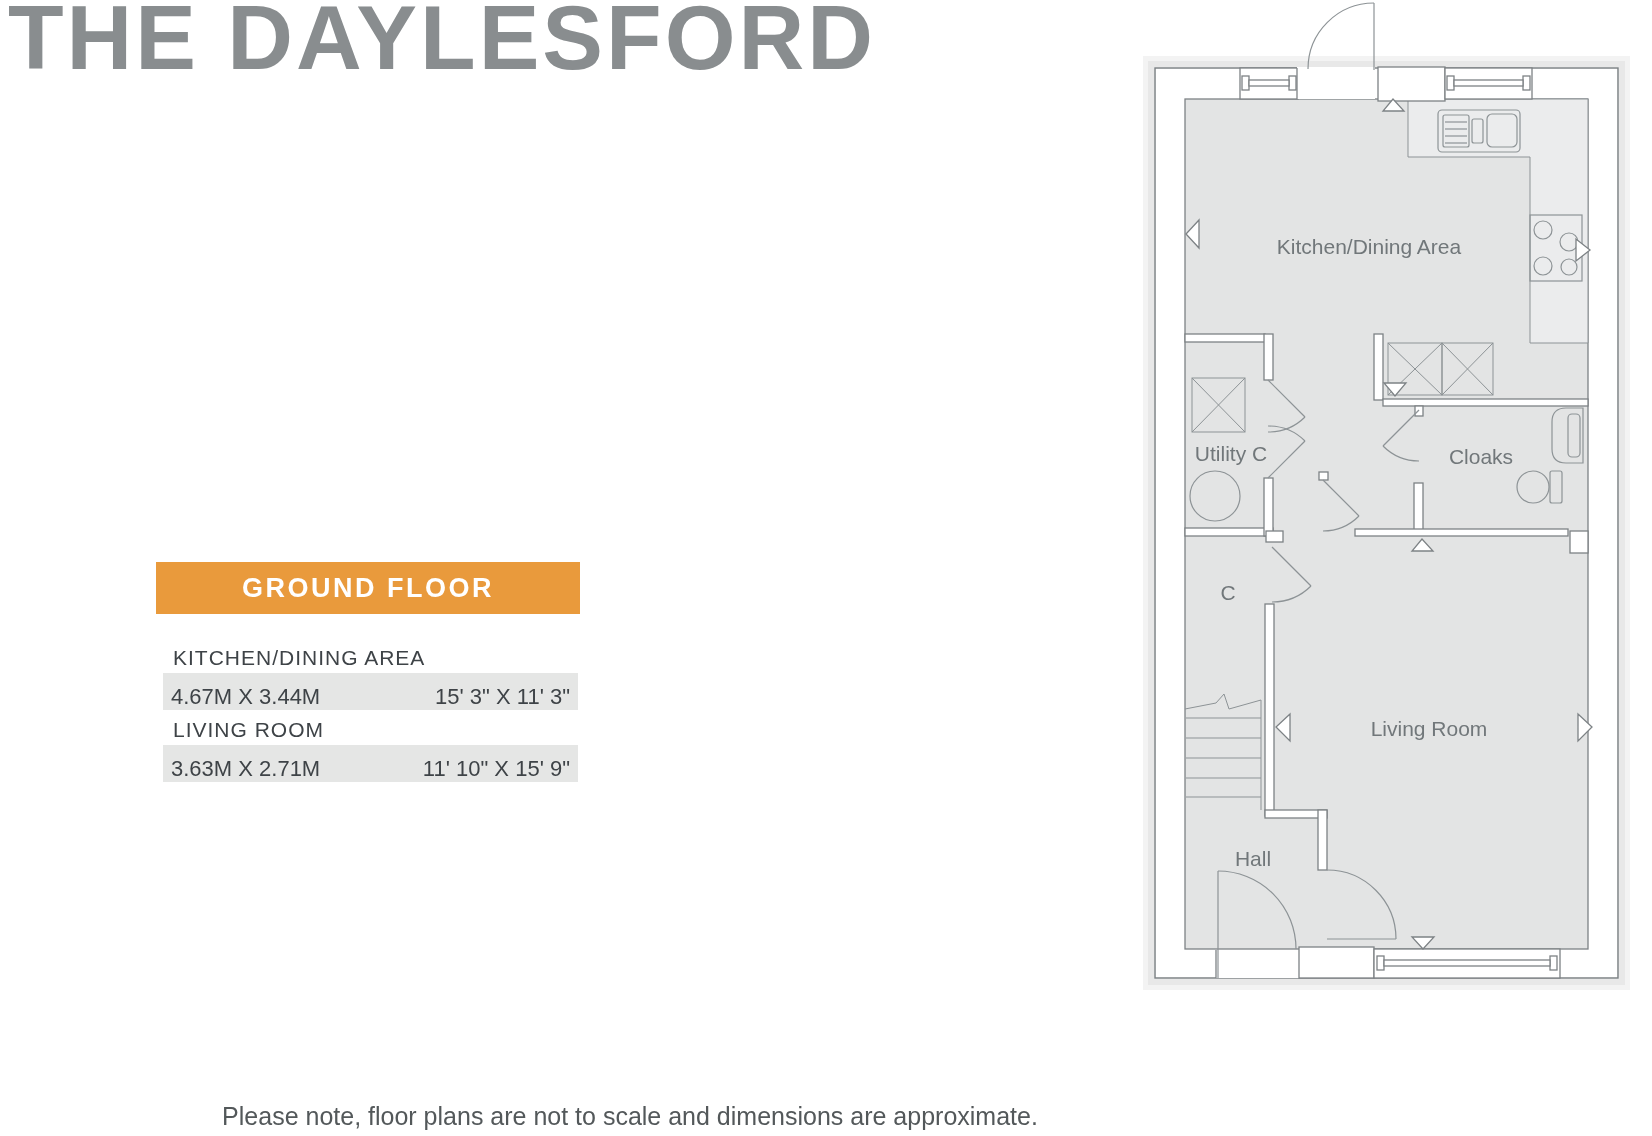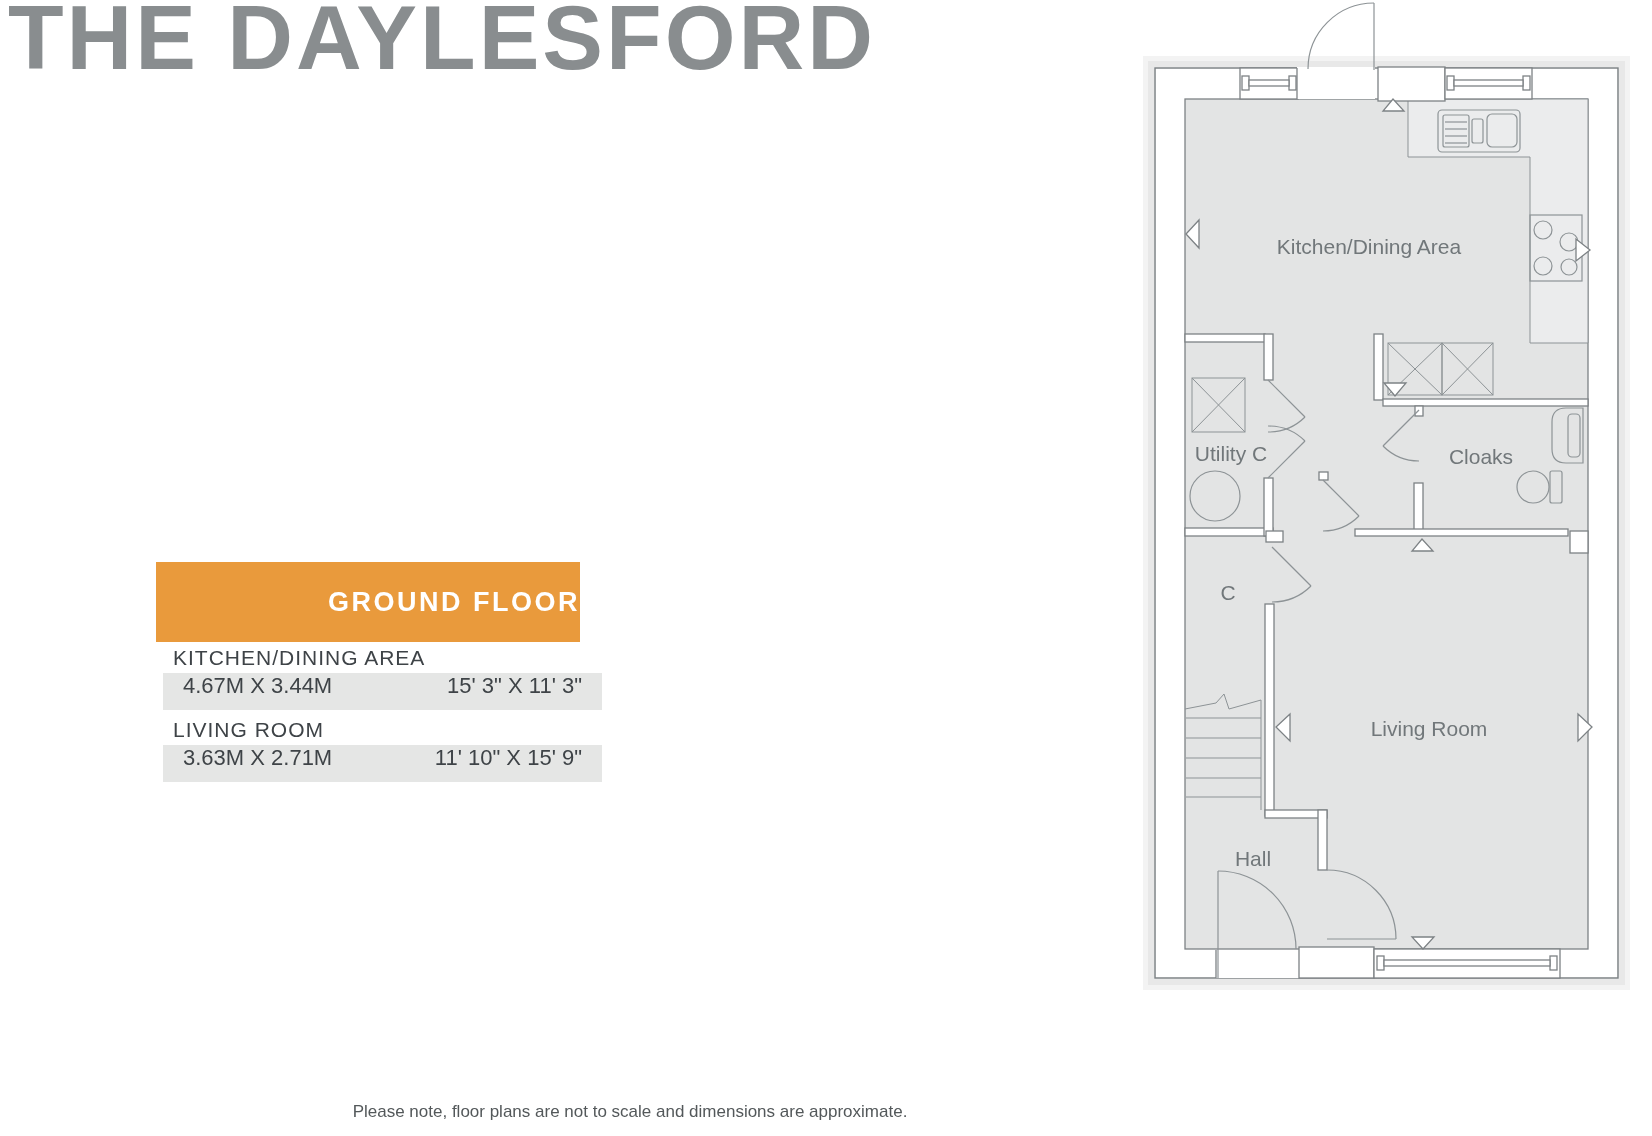--- a/index.html
+++ b/index.html
@@ -7,40 +7,40 @@
     width:1652px;height:1136px;position:relative;background:#ffffff;
     font-family:"Liberation Sans",sans-serif;overflow:hidden;
   }
   .page-title{
     position:absolute;left:8px;top:-8px;line-height:1;
     font-size:91px;font-weight:bold;letter-spacing:3px;color:#898d8f;
     white-space:nowrap;
   }
   .info-panel{position:absolute;left:156px;top:562px;width:424px;height:260px;}
   .floor-banner{
-    position:absolute;left:0;top:0;width:424px;height:80px;
-    background:#e99a3c;display:flex;align-items:center;justify-content:flex-end;
+    position:absolute;left:0;top:0;width:424px;height:52px;
+    background:#e99a3c;display:flex;align-items:center;justify-content:center;
     color:#ffffff;font-size:27px;font-weight:bold;letter-spacing:2.5px;
   }
   .room-name{
     position:absolute;left:17px;width:400px;height:24px;
     font-size:21px;letter-spacing:1px;color:#3e4347;white-space:nowrap;
   }
   .room-name.n1{top:84px;}
   .room-name.n2{top:156px;}
   .room-bar{
     position:absolute;left:7px;width:399px;height:37px;background:#e5e6e5;
-    display:flex;align-items:flex-start;justify-content:space-between;
-    padding:0 20px;font-size:22px;color:#3e4347;white-space:nowrap;
+    display:flex;align-items:flex-end;justify-content:space-between;
+    padding:0 8px;font-size:22px;color:#3e4347;white-space:nowrap;
   }
   .room-bar.b1{top:111px;}
   .room-bar.b2{top:183px;}
   .footer-note{
     position:absolute;left:150px;top:1102px;width:960px;text-align:center;
-    font-size:17px;color:#53585a;
+    font-size:25px;color:#53585a;
   }
   .plan-label{
     font-family:"Liberation Sans",sans-serif;font-size:21px;fill:#71777a;
   }
   svg{position:absolute;left:0;top:0;}
 </style>
 </head>
 <body>
 
 <div class="page-title">THE DAYLESFORD</div>

